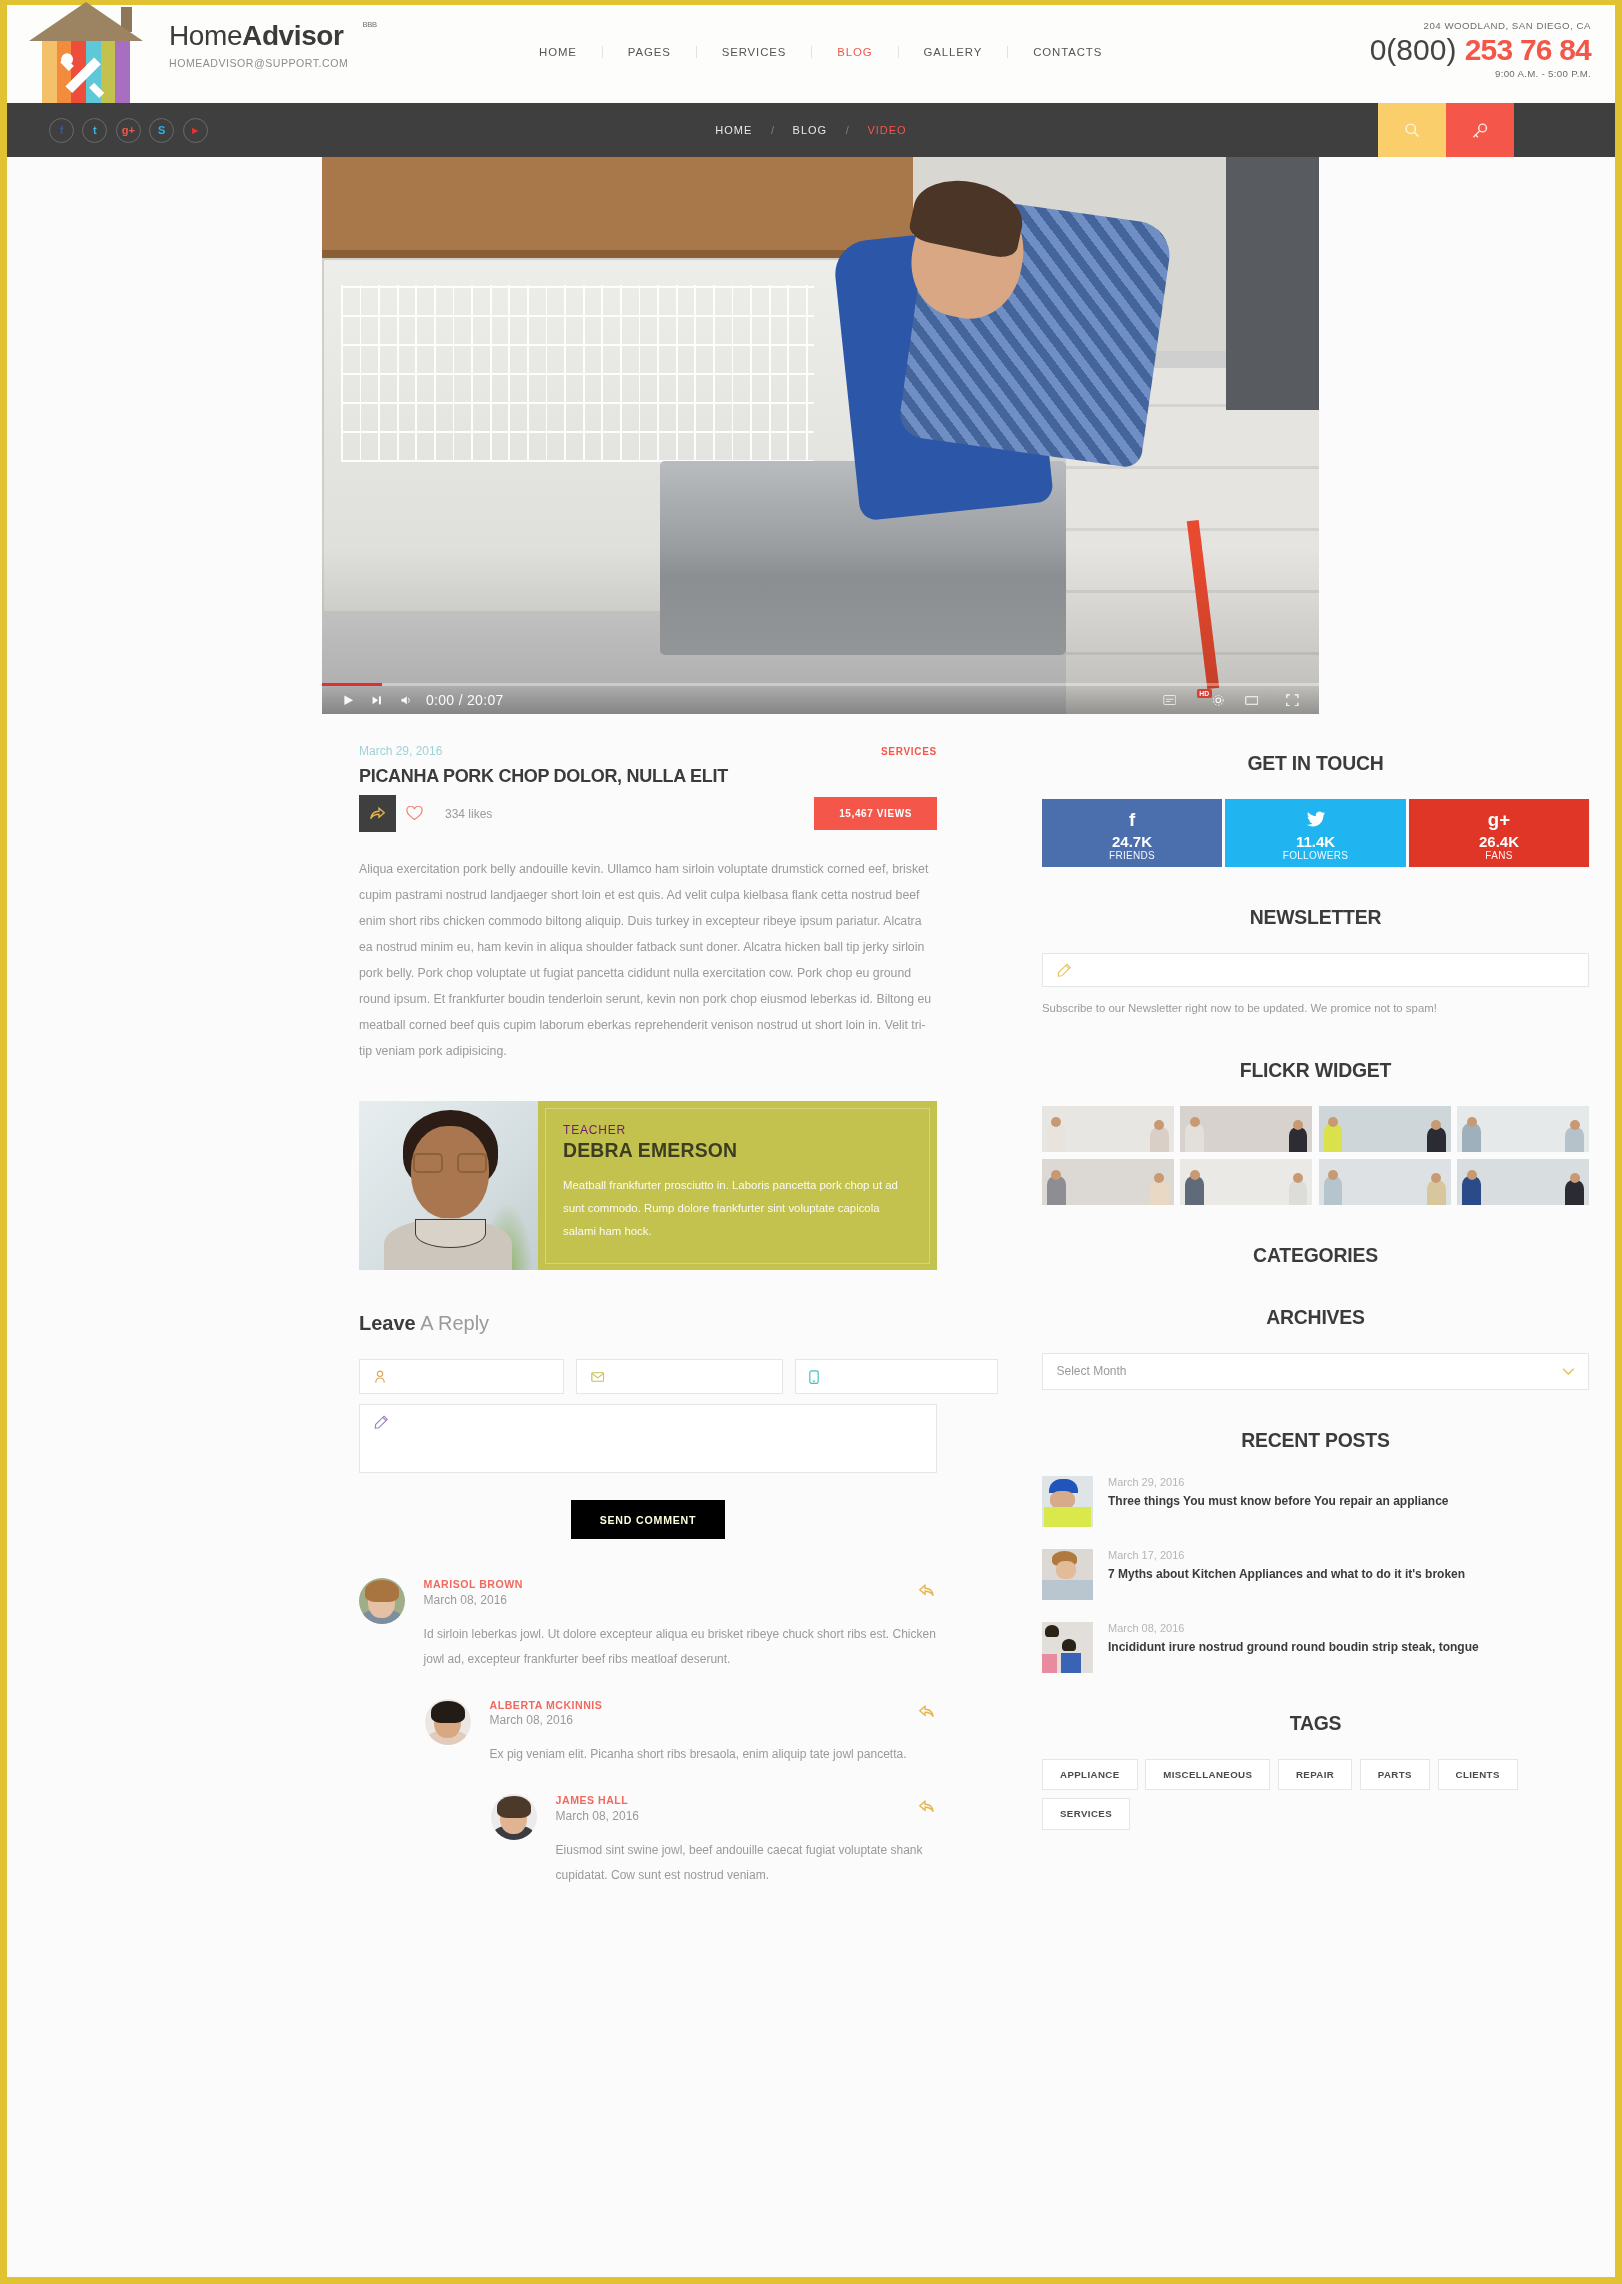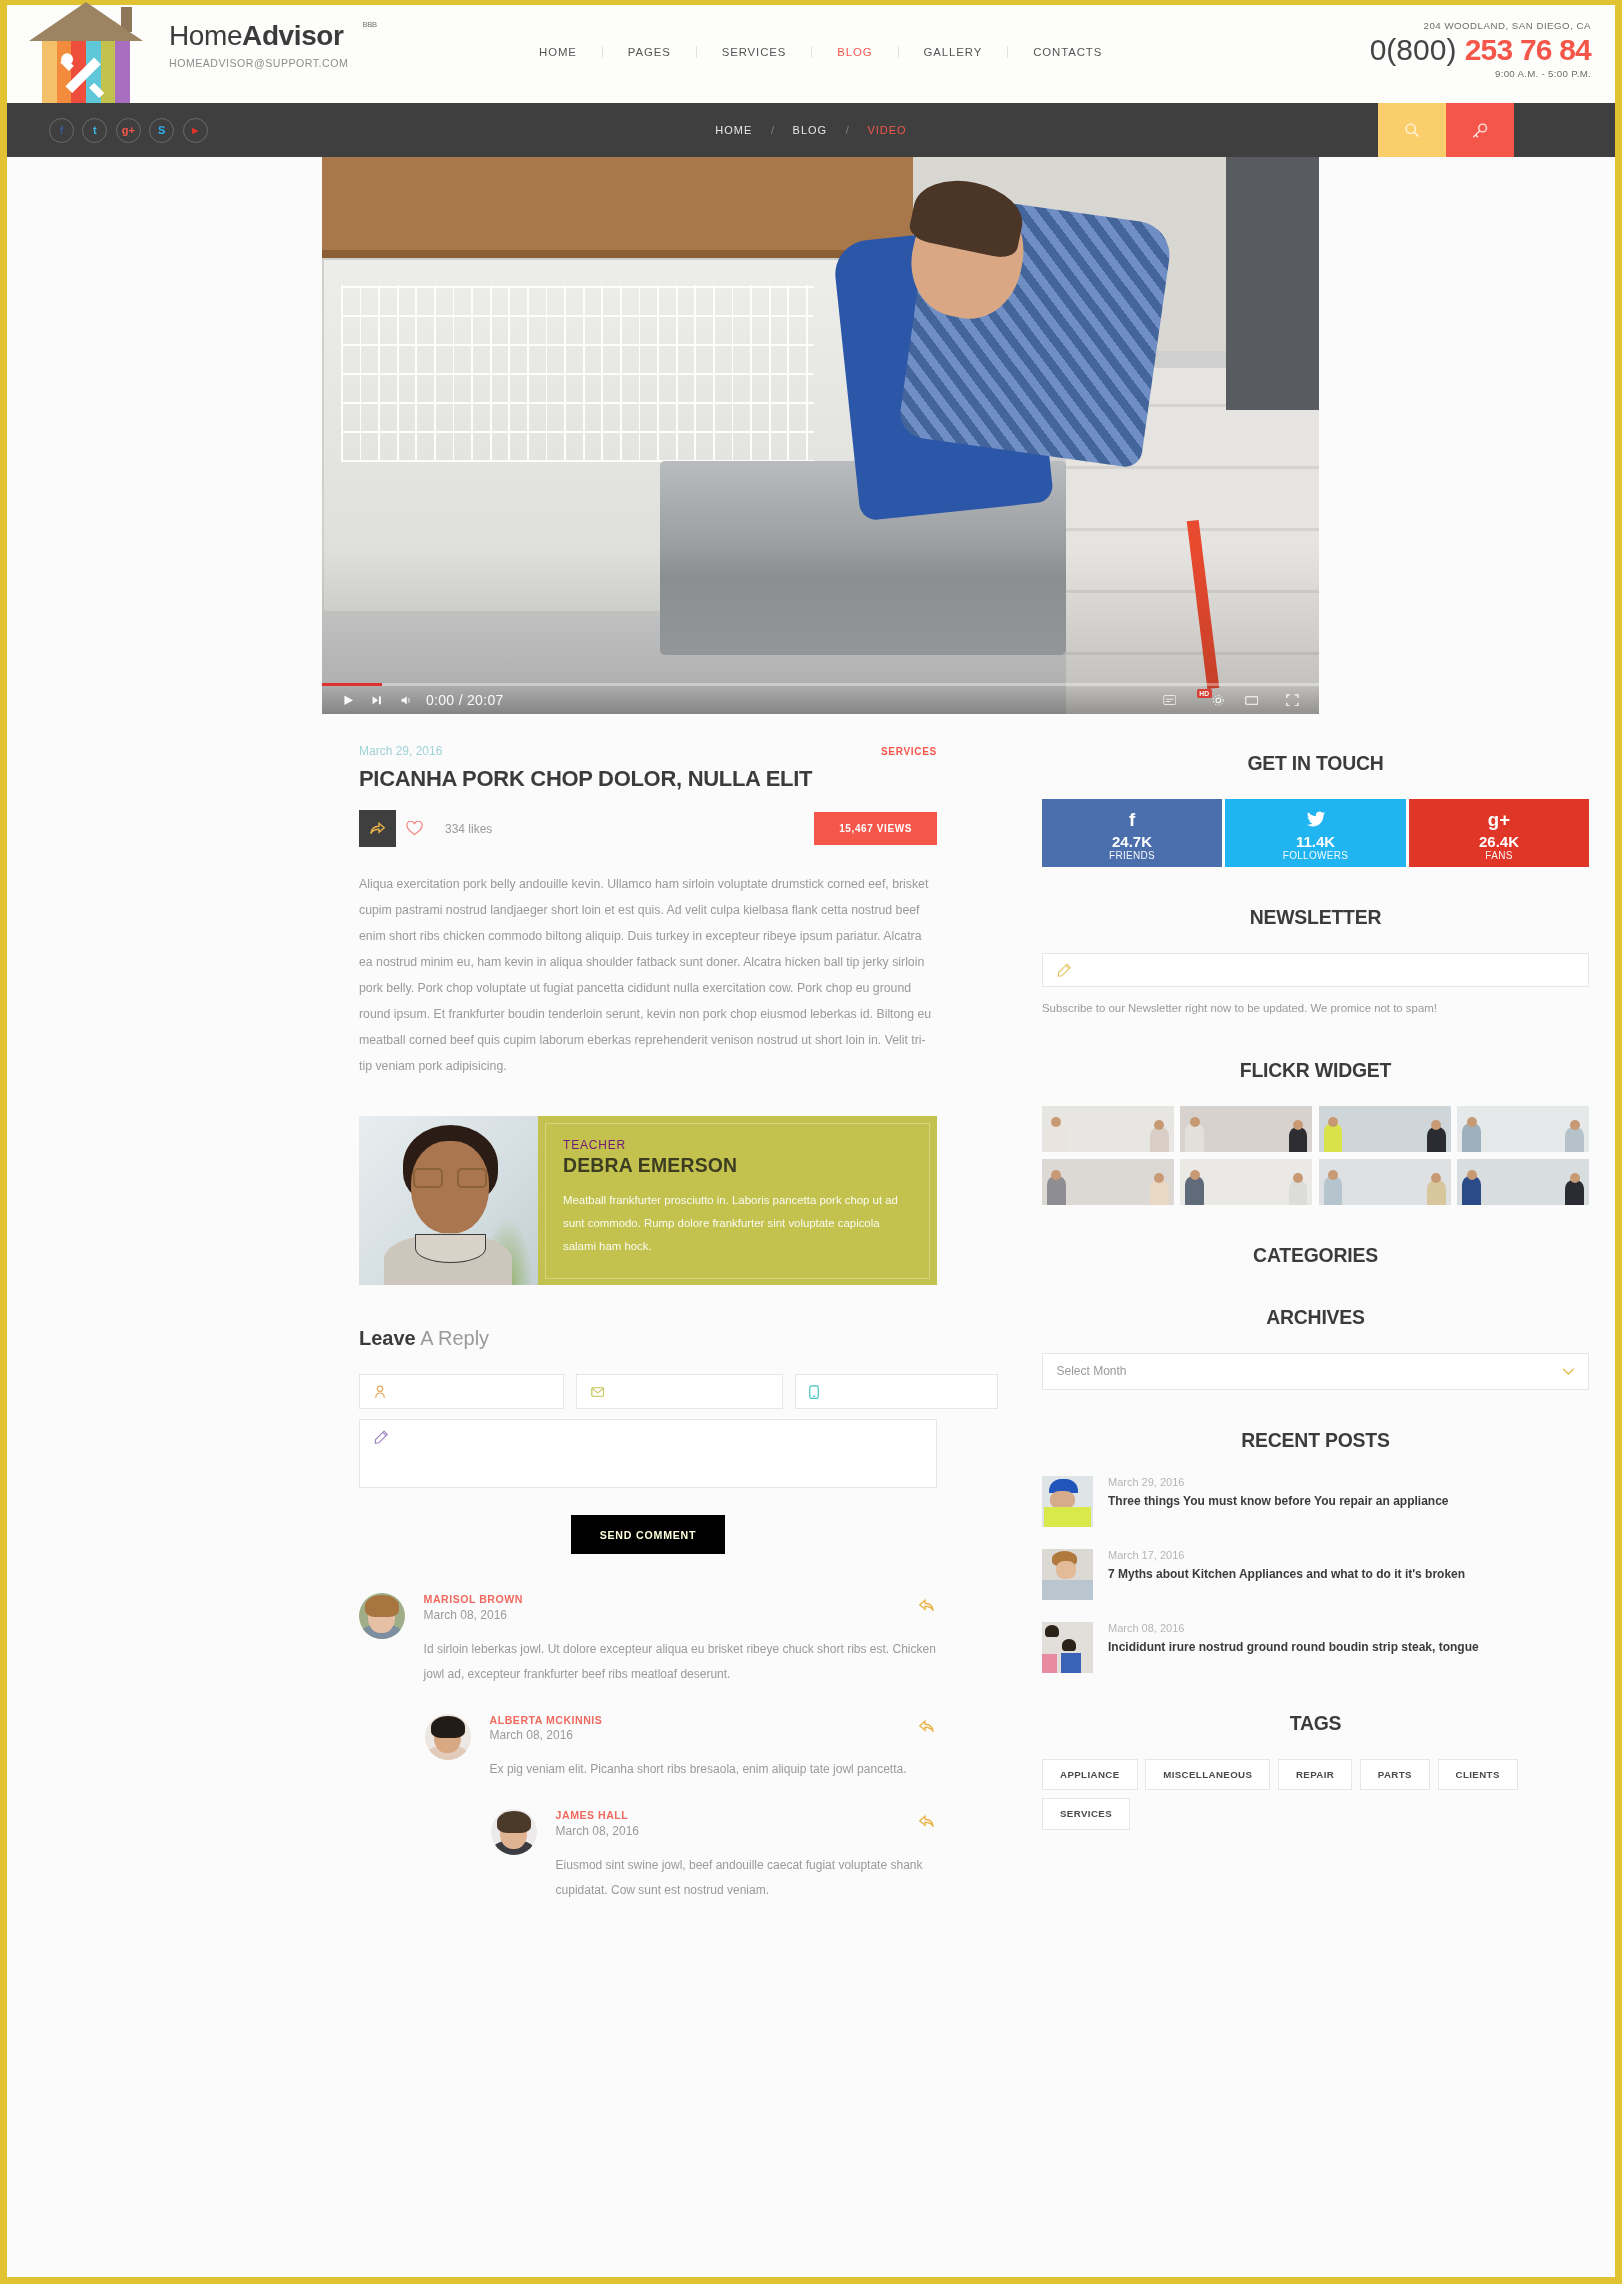--- a/index.html
+++ b/index.html
@@ -196,22 +196,22 @@
   .vtime { font-size:14px; letter-spacing:0.3px; margin-left:5px; opacity:.95; }
   .vbar .right { margin-left:auto; display:flex; align-items:center; gap:12px; }
   .hdbadge { background:#d63a2f; color:#fff; font-size:6.8px; font-weight:700; padding:0.8px 2.5px; border-radius:1.7px; position:relative; top:-6.8px; }
 
   
   .post { padding: 30px 80px 0 352px; }
   .post-meta { display:flex; justify-content:space-between; align-items:baseline; }
   .post-date { font-size:12px; color:#9ed3d6; }
   .post-cat { font-size:10px; font-weight:700; letter-spacing:0.7px; color:#f5564a; text-decoration:none; }
   .post-title {
-    font-size:22px; font-weight:700; letter-spacing:-0.3px; color:#3b3b3b;
-    margin-top:8.4px; margin-bottom:18px;
+    font-size:18px; font-weight:700; letter-spacing:-0.3px; color:#3b3b3b;
+    margin-top:8.4px; margin-bottom:8px;
   }
   .post-actions { display:flex; align-items:center; height:37px; }
   .act-share {
     width:37px; height:37px; background:#3f3f3f; display:flex;
     align-items:center; justify-content:center; cursor:pointer;
   }
   .act-like {
     width:37px; height:37px; display:flex; align-items:center; justify-content:center; cursor:pointer;
   }
   .likes { font-size:12px; color:#9a9a9a; margin-left:12px; }

